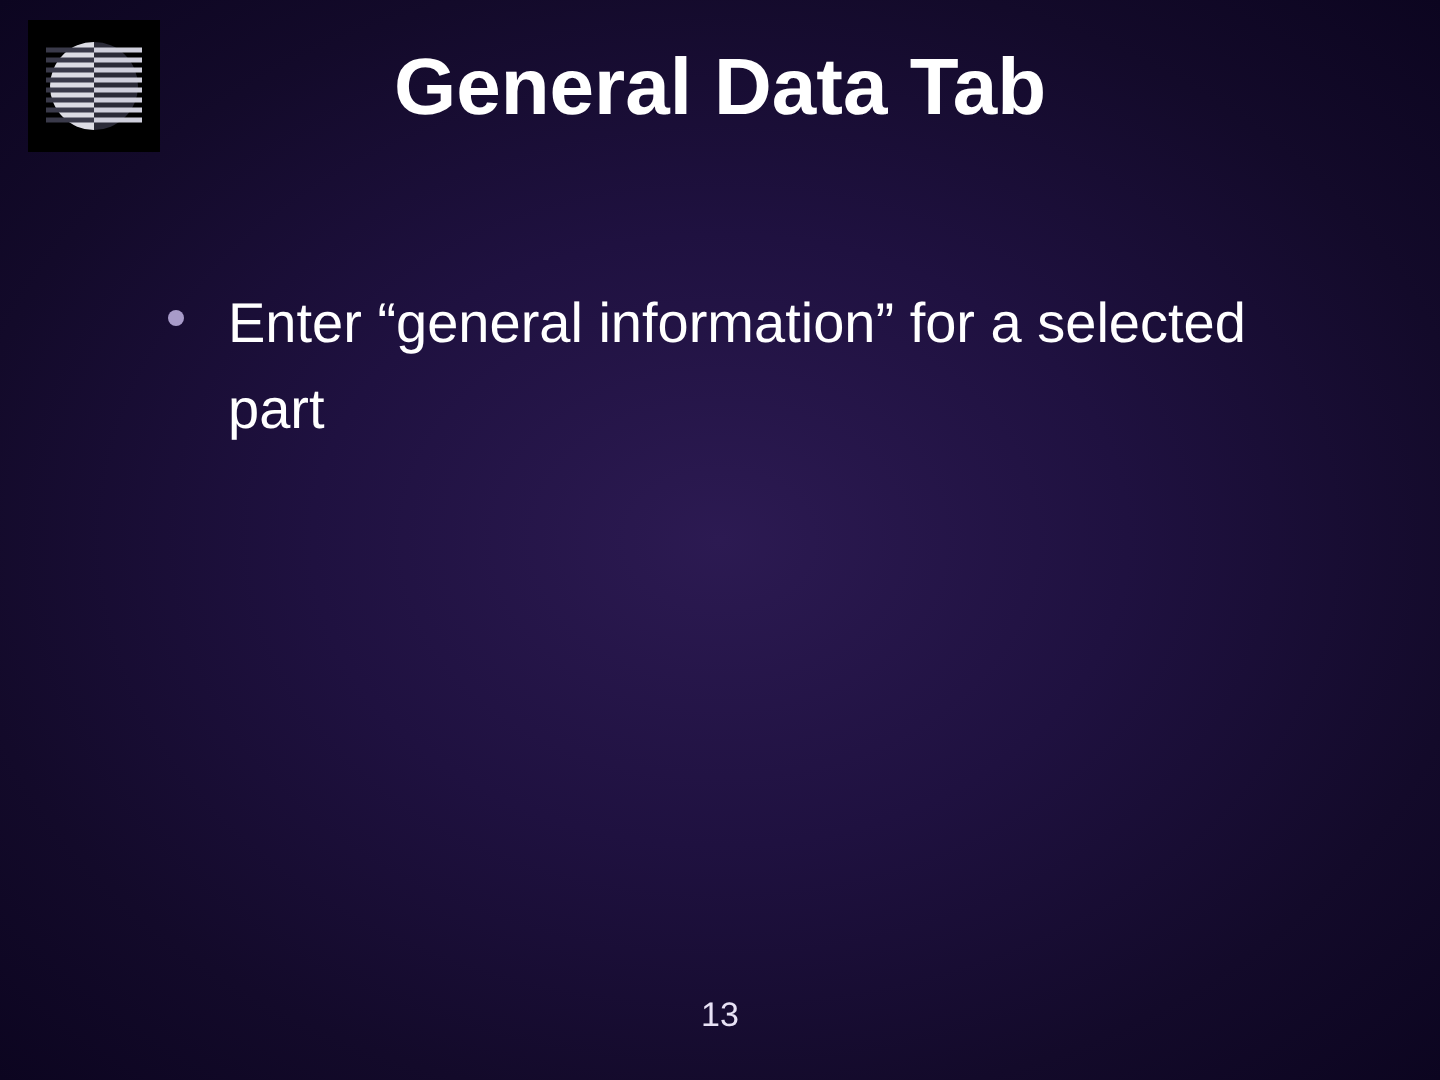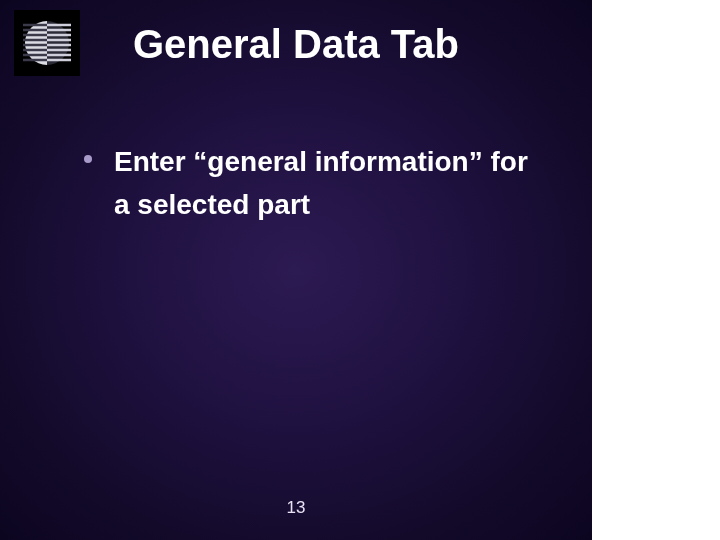--- a/index.html
+++ b/index.html
@@ -4,21 +4,21 @@
 <style>
   html, body {
     margin: 0;
     padding: 0;
     width: 720px;
     height: 540px;
     overflow: hidden;
     font-family: Arial, Helvetica, sans-serif;
   }
   .slide {
-    width: 592px;
+    width: 720px;
     height: 540px;
     background: radial-gradient(ellipse at center, #2c1a52 0%, #1f1140 40%, #130a2a 75%, #0c0520 100%);
     position: relative;
     color: #ffffff;
     box-sizing: border-box;
   }
   .logo {
     position: absolute;
     top: 10px;
     left: 14px;
@@ -38,21 +38,20 @@
     text-align: center;
     font-size: 40px;
     font-weight: bold;
     color: #ffffff;
   }
   .body {
     position: absolute;
     top: 140px;
     left: 84px;
     right: 60px;
-    font-weight: bold;
   }
   .bullet-row {
     display: flex;
     align-items: flex-start;
     margin-bottom: 34px;
   }
   .bullet-dot {
     flex: 0 0 auto;
     width: 8px;
     height: 8px;

